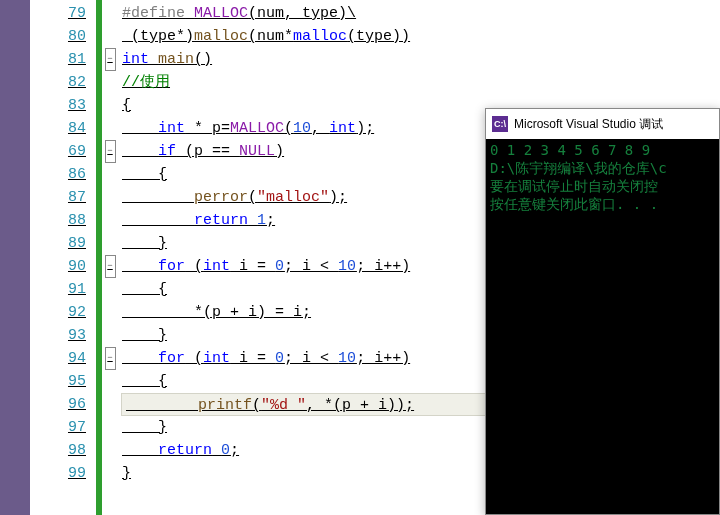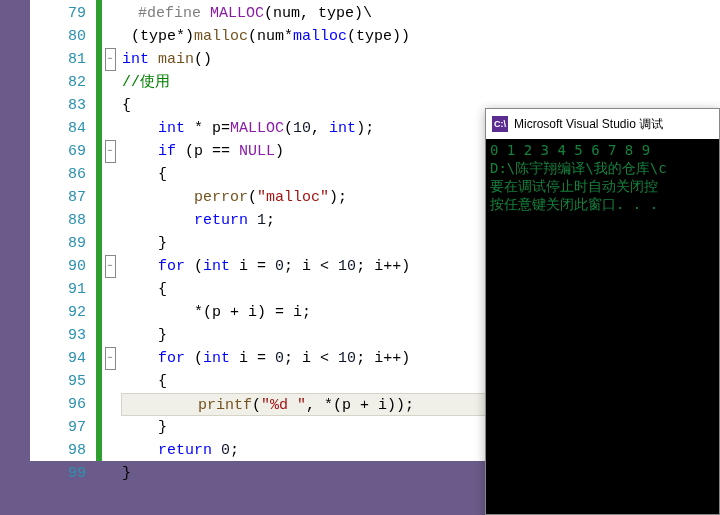--- a/index.html
+++ b/index.html
@@ -10,23 +10,24 @@
   width: 720px;
   height: 515px;
   overflow: hidden;
   position: relative;
 }
 .editor {
   position: absolute;
   left: 30px;
   top: 0;
   width: 690px;
-  height: 461px;
-  background: #fff;
-  display: flex;
+  height: 515px;
+  background: #fff;
+  display: flex;
+  text-decoration: underline;
 }
 .gutter {
   width: 66px;
   background: #fff;
   text-align: right;
   color: #2b91af;
   padding-top: 2px;
   user-select: none;
   flex-shrink: 0;
 }
@@ -66,23 +67,23 @@
 .line {
   height: 23px;
   line-height: 23px;
   white-space: pre;
   padding-left: 4px;
 }
 .kw { color: #0000ff; }
 .mac { color: #8a1ba8; }
 .fn { color: #74531f; }
 .str { color: #a31515; }
-.num { color: #0f172a; }
+.num { color: #1d4ed8; }
 .cmt { color: #008000; }
-.pp { color: #808080; margin-left: 16px; }
+.pp { color: #808080; }
 .hl { background: #f0f0e8; border: 1px solid #d4d4c8; margin-left:3px; }
 .console-window {
   position: absolute;
   left: 485px;
   top: 108px;
   width: 235px;
   height: 407px;
   background: #fff;
   border: 1px solid #888;
   box-shadow: 0 2px 10px rgba(0,0,0,0.3);

